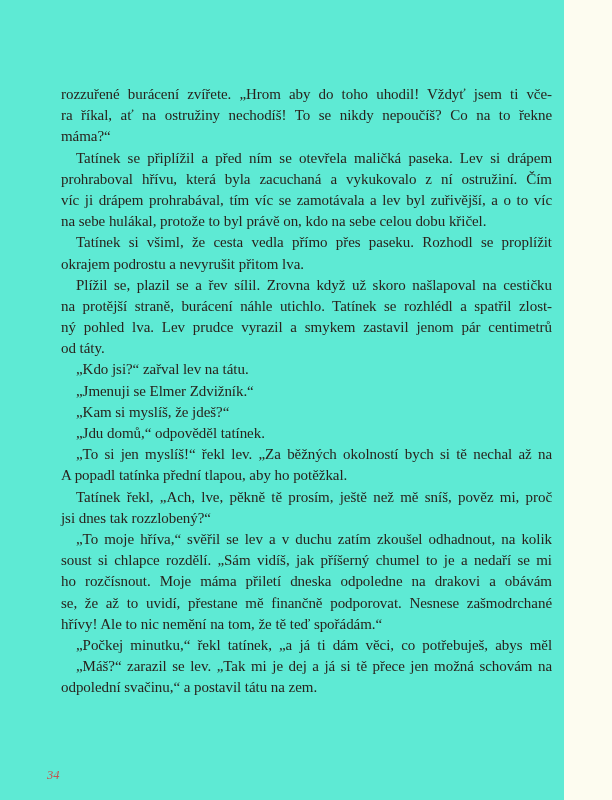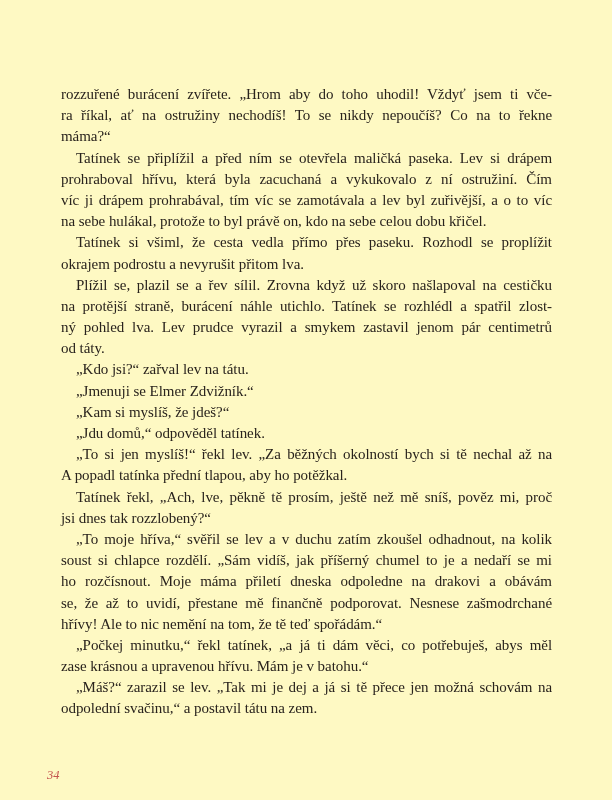--- a/index.html
+++ b/index.html
@@ -2,23 +2,23 @@
 <html><head>
 <meta charset="utf-8">
 <style>
   html, body {
     margin: 0;
     padding: 0;
     background: #fdfcf0;
   }
   .page {
     position: relative;
-    width: 612px;
+    width: 564px;
     height: 800px;
-    background: #fef9c3;
+    background: #5eead4;
     font-family: "Liberation Serif", serif;
     color: #29231d;
     overflow: hidden;
   }
   .text-block {
     position: absolute;
     left: 61px;
     top: 84px;
     width: 491px;
     font-size: 15px;
@@ -73,18 +73,17 @@
     <div class="line indent">„To si jen myslíš!“ řekl lev. „Za běžných okolností bych si tě nechal až na</div>
     <div class="line end">A popadl tatínka přední tlapou, aby ho potěžkal.</div>
     <div class="line indent">Tatínek řekl, „Ach, lve, pěkně tě prosím, ještě než mě sníš, pověz mi, proč</div>
     <div class="line end">jsi dnes tak rozzlobený?“</div>
     <div class="line indent">„To moje hříva,“ svěřil se lev a v duchu zatím zkoušel odhadnout, na kolik</div>
     <div class="line">soust si chlapce rozdělí. „Sám vidíš, jak příšerný chumel to je a nedaří se mi</div>
     <div class="line">ho rozčísnout. Moje máma přiletí dneska odpoledne na drakovi a obávám</div>
     <div class="line">se, že až to uvidí, přestane mě finančně podporovat. Nesnese zašmodrchané</div>
     <div class="line end">hřívy! Ale to nic nemění na tom, že tě teď spořádám.“</div>
     <div class="line indent">„Počkej minutku,“ řekl tatínek, „a já ti dám věci, co potřebuješ, abys měl</div>
-    <div class="line end">zase krásnou a upravenou hřívu. Mám je v batohu.“</div>
     <div class="line indent">„Máš?“ zarazil se lev. „Tak mi je dej a já si tě přece jen možná schovám na</div>
     <div class="line end">odpolední svačinu,“ a postavil tátu na zem.</div>
   </div>
   <div class="folio">34</div>
 </div>
 
 </body></html>

